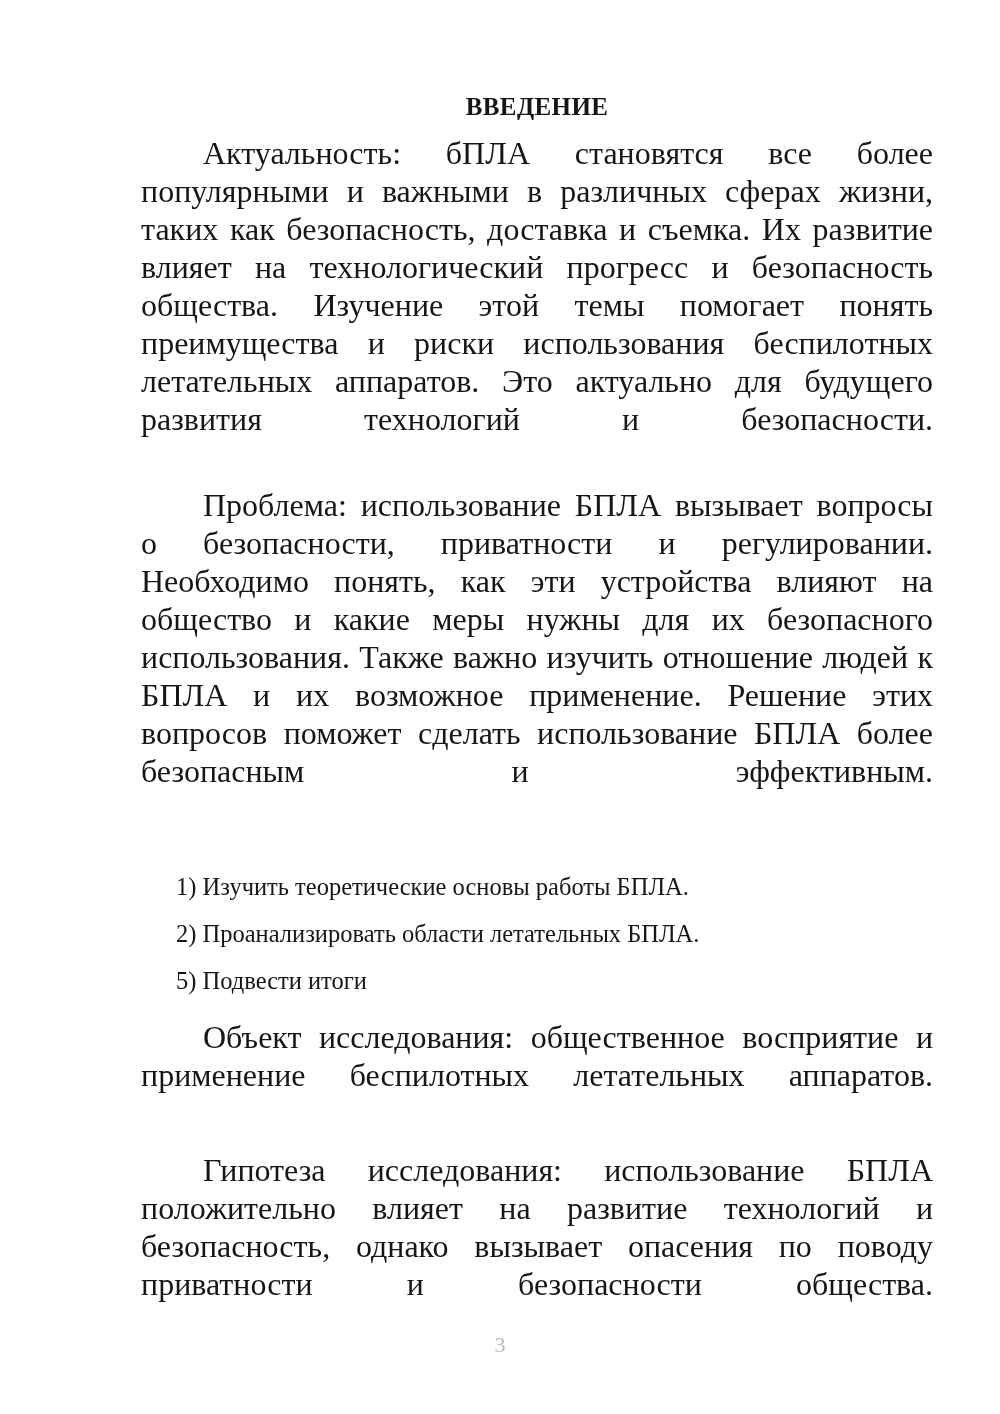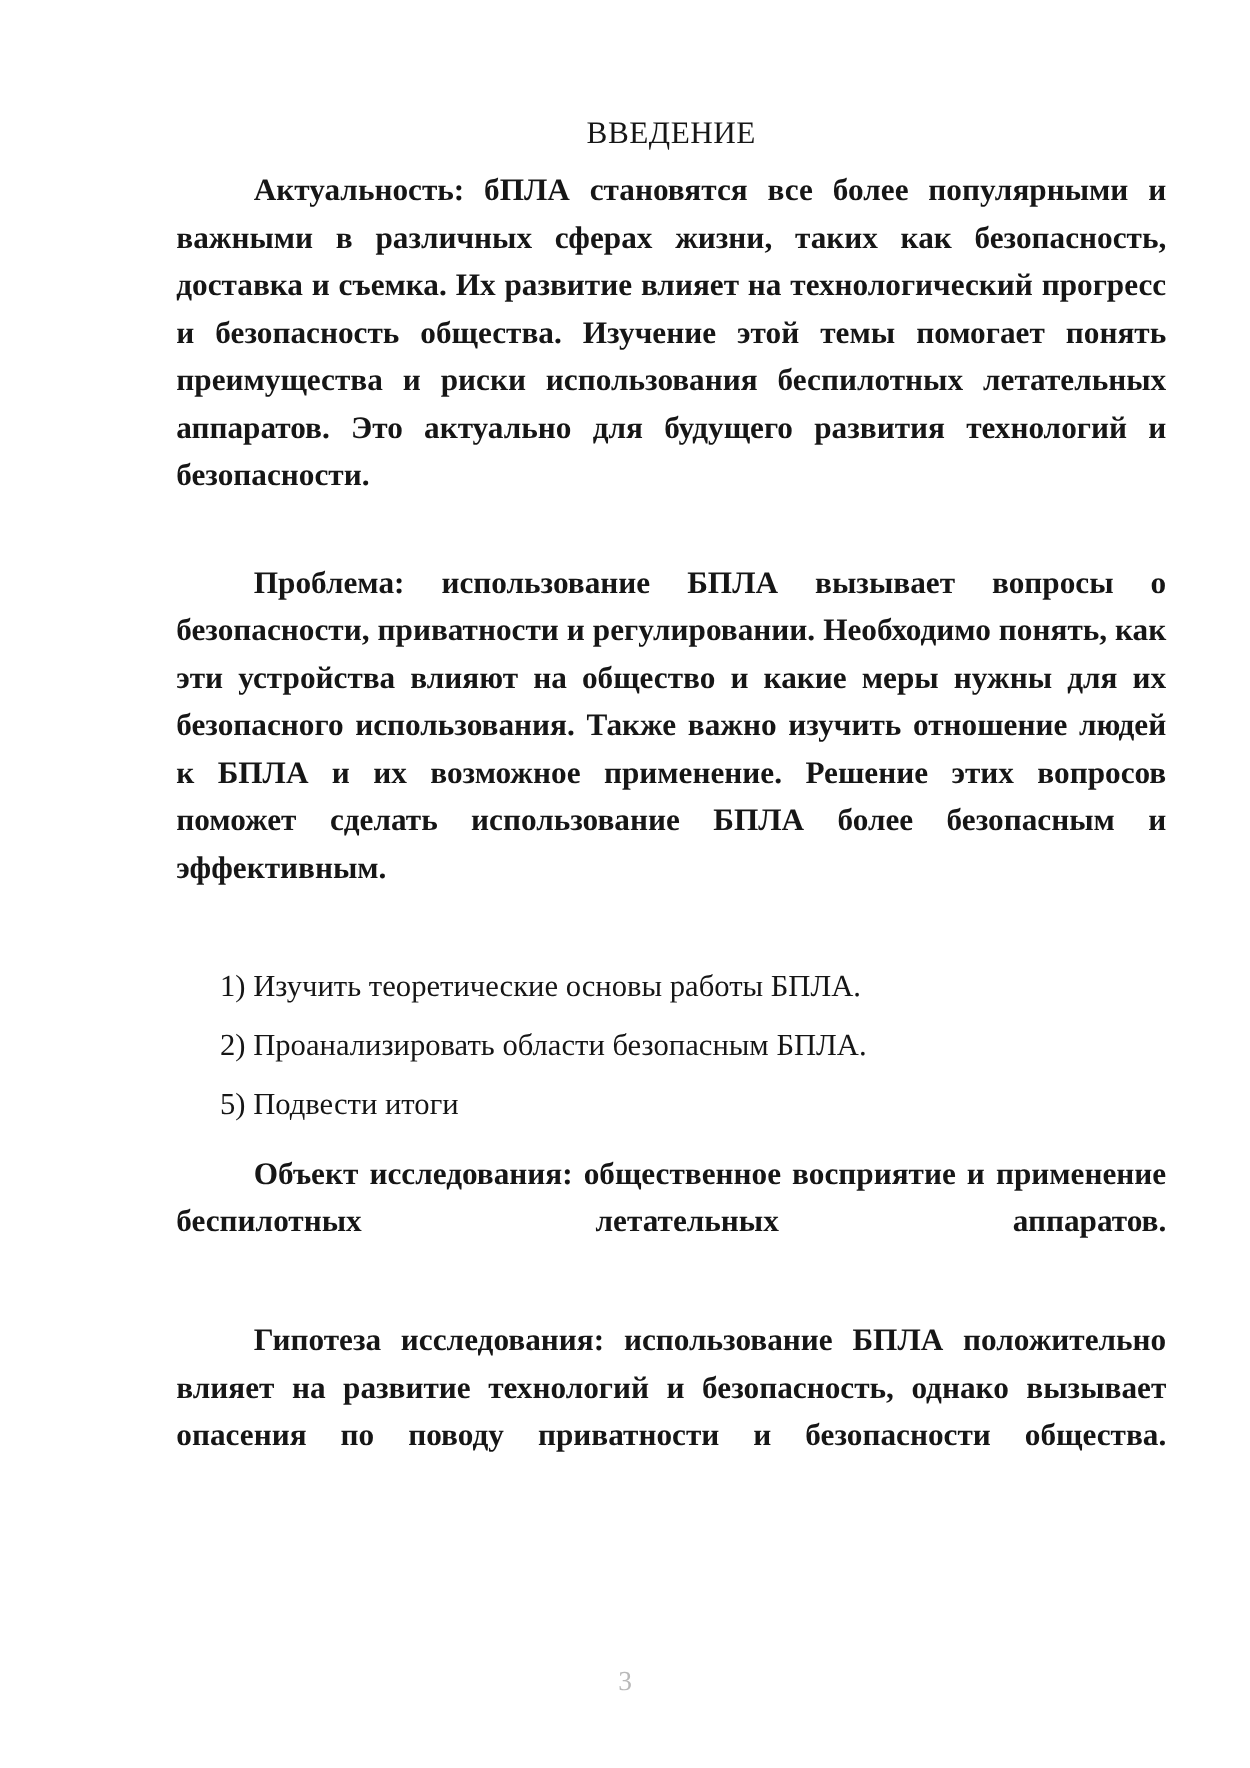--- a/index.html
+++ b/index.html
@@ -23,50 +23,49 @@
 
   .content {
     position: absolute;
     left: 141px;
     top: 88px;
     width: 792px;
   }
 
   .doc-title {
     font-size: 25px;
-    font-weight: normal;
+    font-weight: bold;
     text-align: center;
     letter-spacing: 0.4px;
     line-height: 38px;
     margin: 0 0 8px 0;
   }
 
   .para {
-    font-size: 25px;
+    font-size: 32px;
     line-height: 38px;
     text-align: justify;
     text-justify: inter-word;
     text-indent: 62px;
     margin: 0 0 1px 0;
     hyphens: none;
-    font-weight: bold;
   }
 
   
   .para::after {
     content: "";
     display: inline-block;
     width: 100%;
   }
 
   .para.no-stretch::after { content: none; }
 
   .list {
     list-style: none;
-    margin: 0 0 2px 0;
+    margin: 21px 0 2px 0;
     padding: 0;
   }
 
   .list-item {
     font-size: 24.5px;
     line-height: 38px;
     text-align: left;
     padding-left: 35px;
     margin: 0 0 9px 0;
     white-space: nowrap;
@@ -111,21 +110,21 @@
     <div class="gap-sm"></div>
 
 
     <ol class="list">
       <li class="list-item">
         <span class="marker">1) </span>
         <span>Изучить теоретические основы работы БПЛА.</span>
       </li>
       <li class="list-item">
         <span class="marker">2) </span>
-        <span>Проанализировать области безопасным БПЛА.</span>
+        <span>Проанализировать области летательных БПЛА.</span>
       </li>
       <li class="list-item">
         <span class="marker">5) </span>
         <span>Подвести итоги</span>
       </li>
     </ol>
 
     <div class="gap-sm"></div>
 
     <p class="para">Объект исследования: общественное восприятие и применение беспилотных летательных аппаратов.</p>

